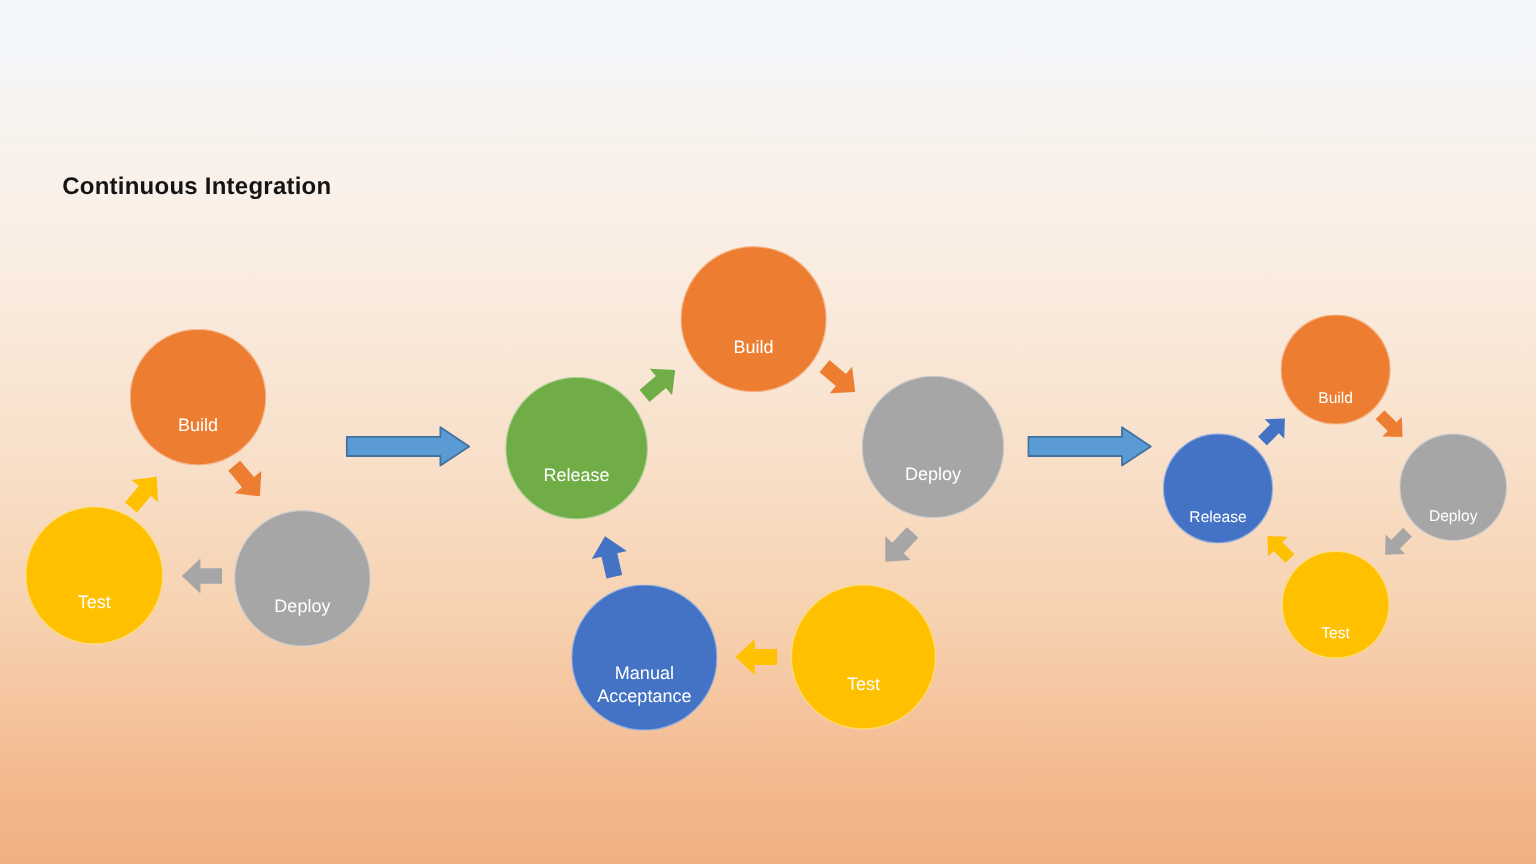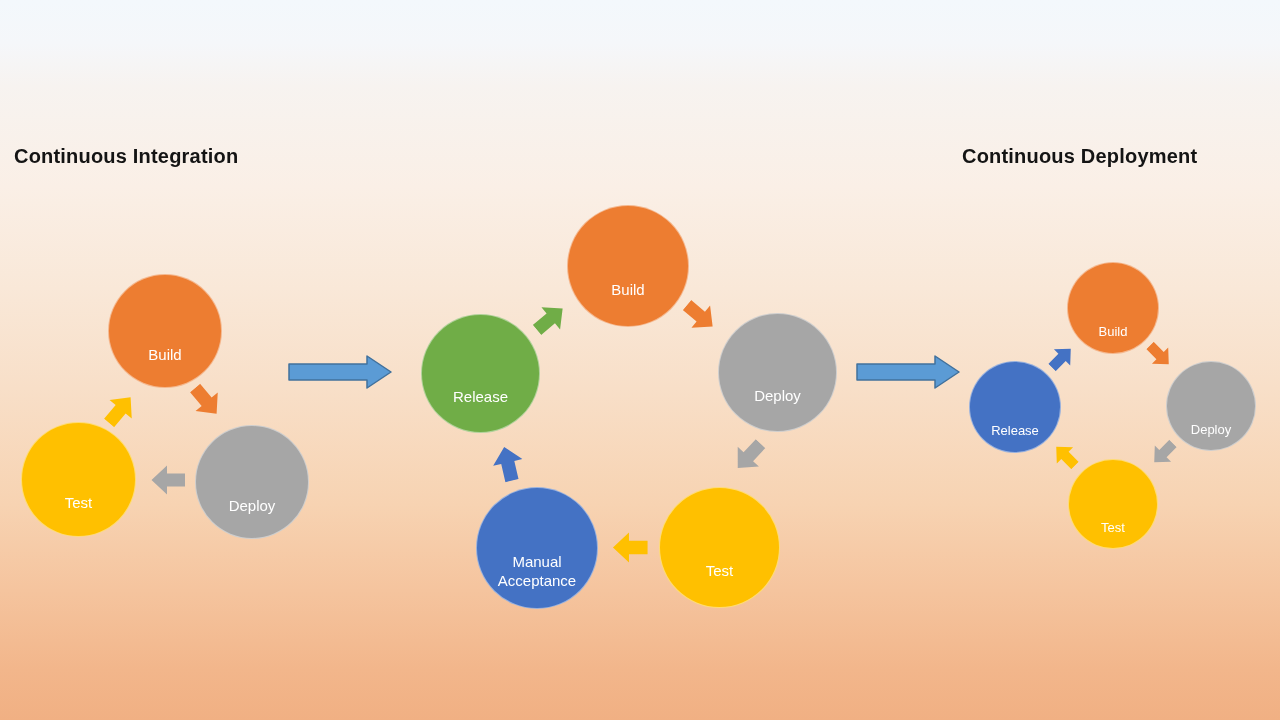--- a/index.html
+++ b/index.html
@@ -10,21 +10,21 @@
     font-family:"Liberation Sans", sans-serif;
     background:linear-gradient(180deg,
       #f3f8fc 0%, #f5f7fa 6%, #f7f3f0 12%,
       #faefe6 26%, #f9e8d8 40%, #f8dfc8 54%,
       #f7d3b2 70%, #f5c49e 82%, #f2b68b 93%, #f1b083 100%);
   }
   .title {
     position:absolute;
     top:143px; height:26px;
     font-size:20px; font-weight:bold;
-    color:#141414; 
+    color:#141414; text-align:center;
     line-height:26px;
     letter-spacing:0.2px;
   }
   .node {
     position:absolute;
     border-radius:50%;
     display:flex; align-items:center; justify-content:center;
     text-align:center;
     color:#ffffff;
     box-sizing:border-box;
@@ -35,21 +35,20 @@
   .fs-sml  { font-size:13px; }
   .arrow { position:absolute; }
   .arrow svg { display:block; width:100%; height:100%; }
 </style>
 </head>
 <body>
 
 <div class="canvas">
 
   <div class="title" style="left:14px;  width:300px;">Continuous Integration</div>
-  <div class="title" style="left:962px; width:300px;">Continuous Deployment</div>
 
   <div class="node fs-big" style="left: 108px; top: 274px; width: 114px; height: 114px; background-color: rgb(237, 125, 49);">
     <span class="lbl">Build</span>
   </div>
   <div class="node fs-big" style="left: 195px; top: 425px; width: 114px; height: 114px; background-color: rgb(166, 166, 166);">
     <span class="lbl">Deploy</span>
   </div>
   <div class="node fs-big" style="left: 21px; top: 422px; width: 115px; height: 115px; background-color: rgb(255, 192, 0);">
     <span class="lbl">Test</span>
   </div>

